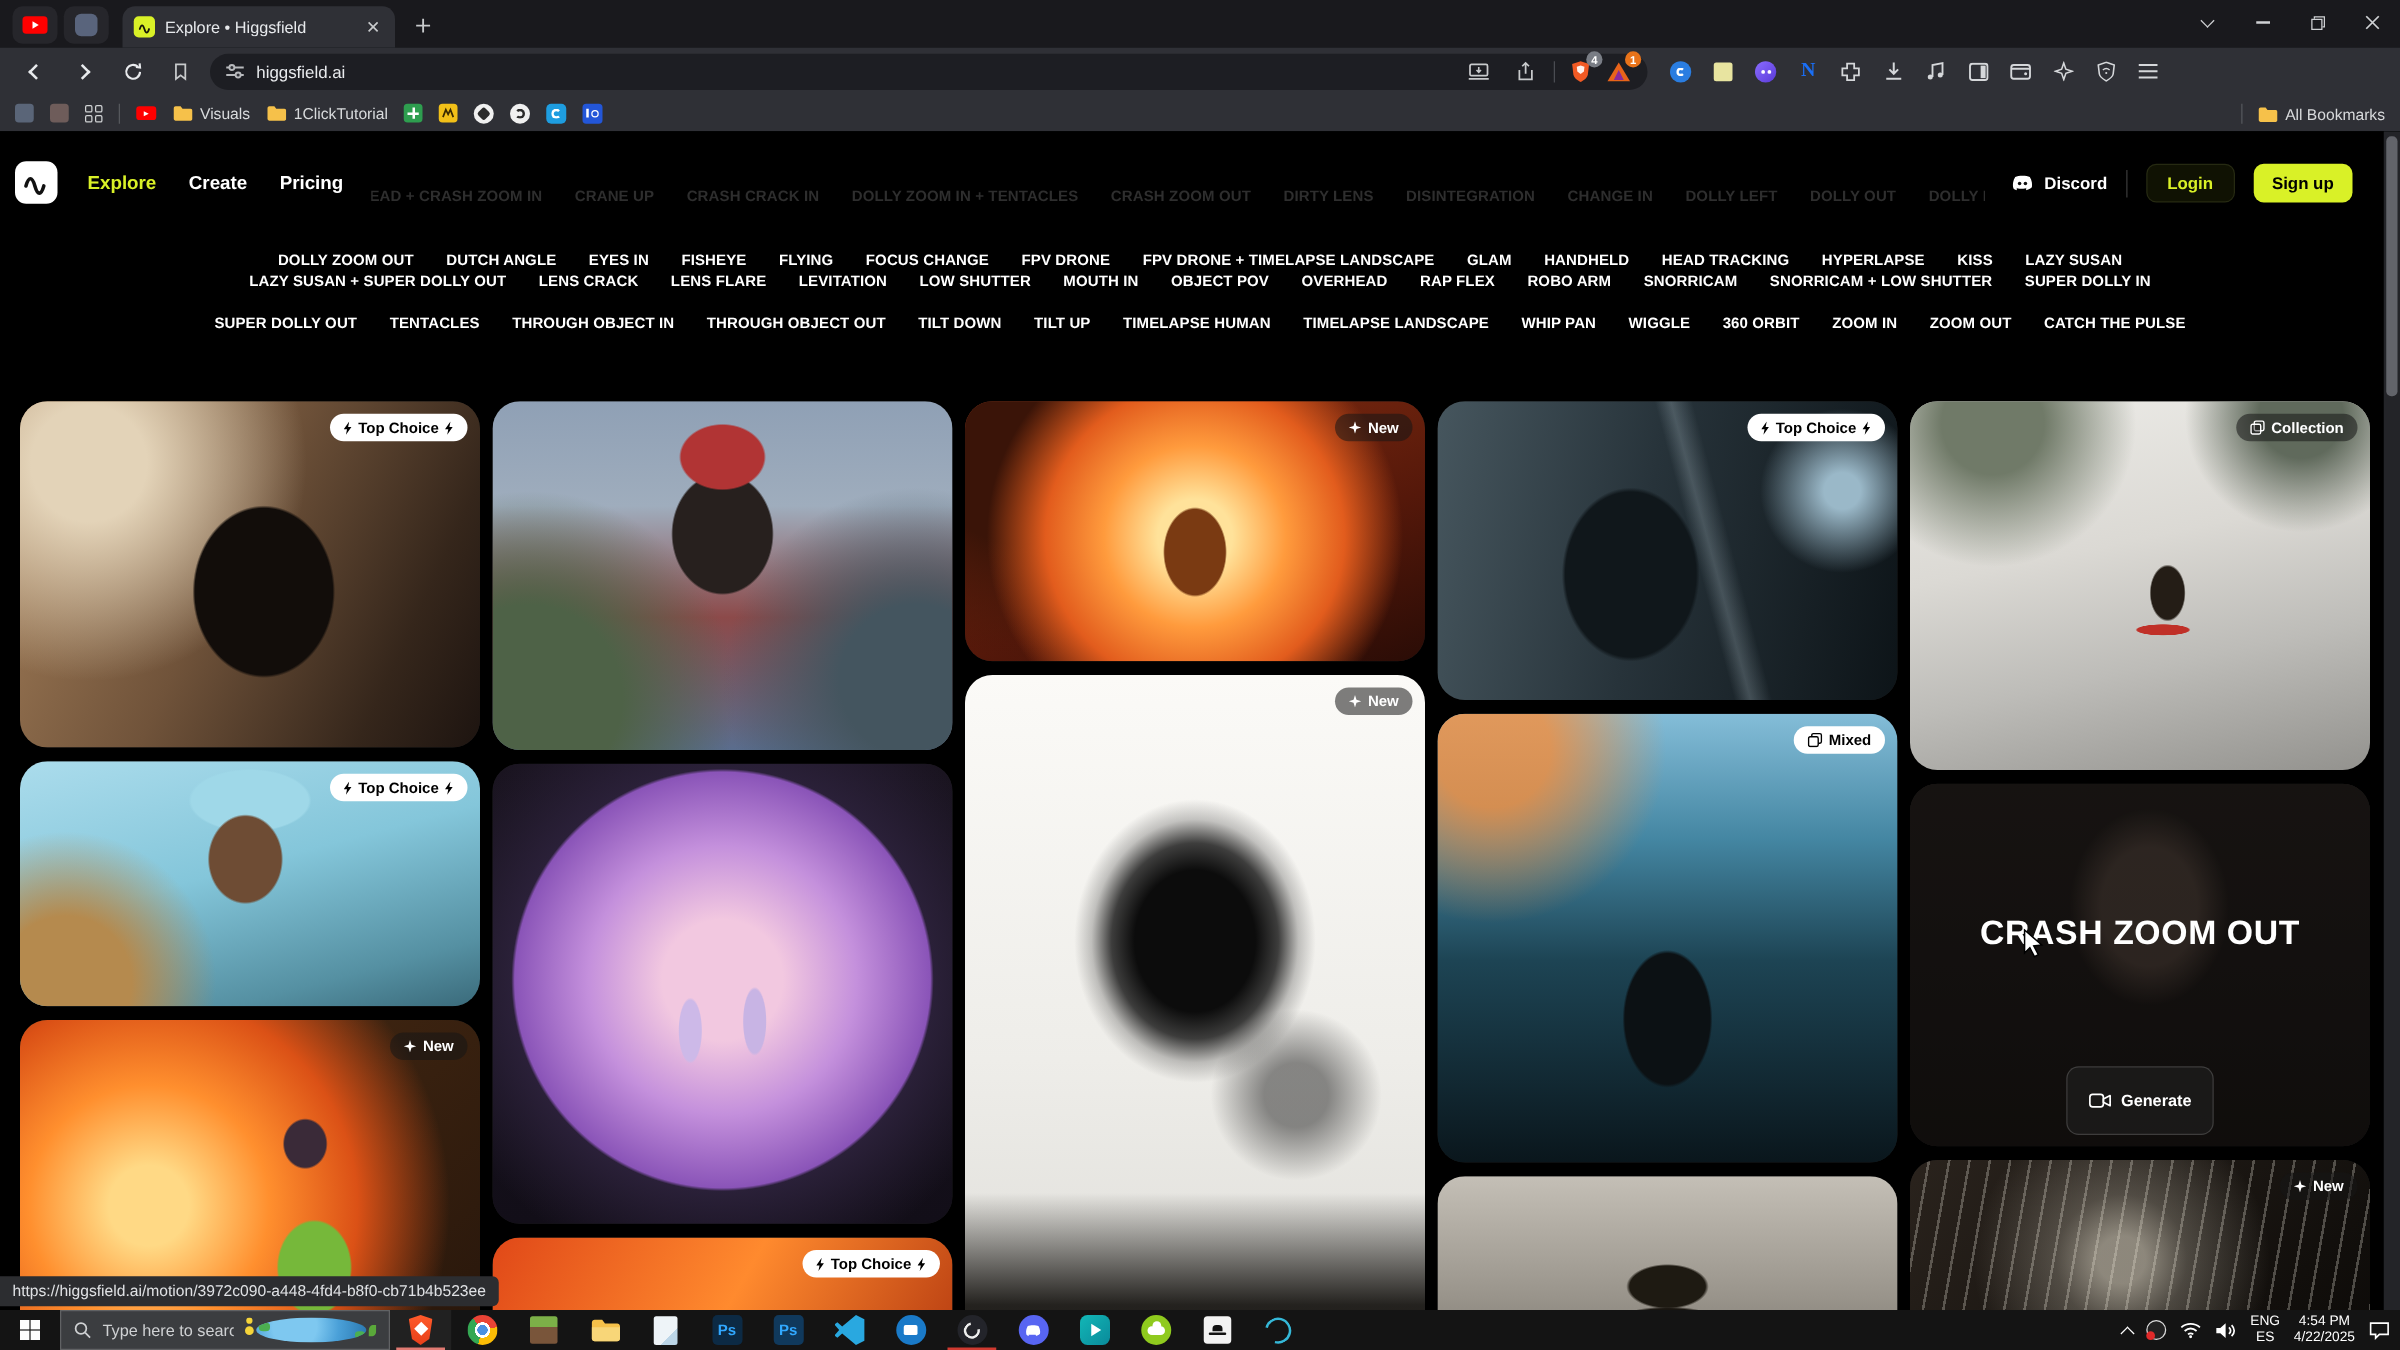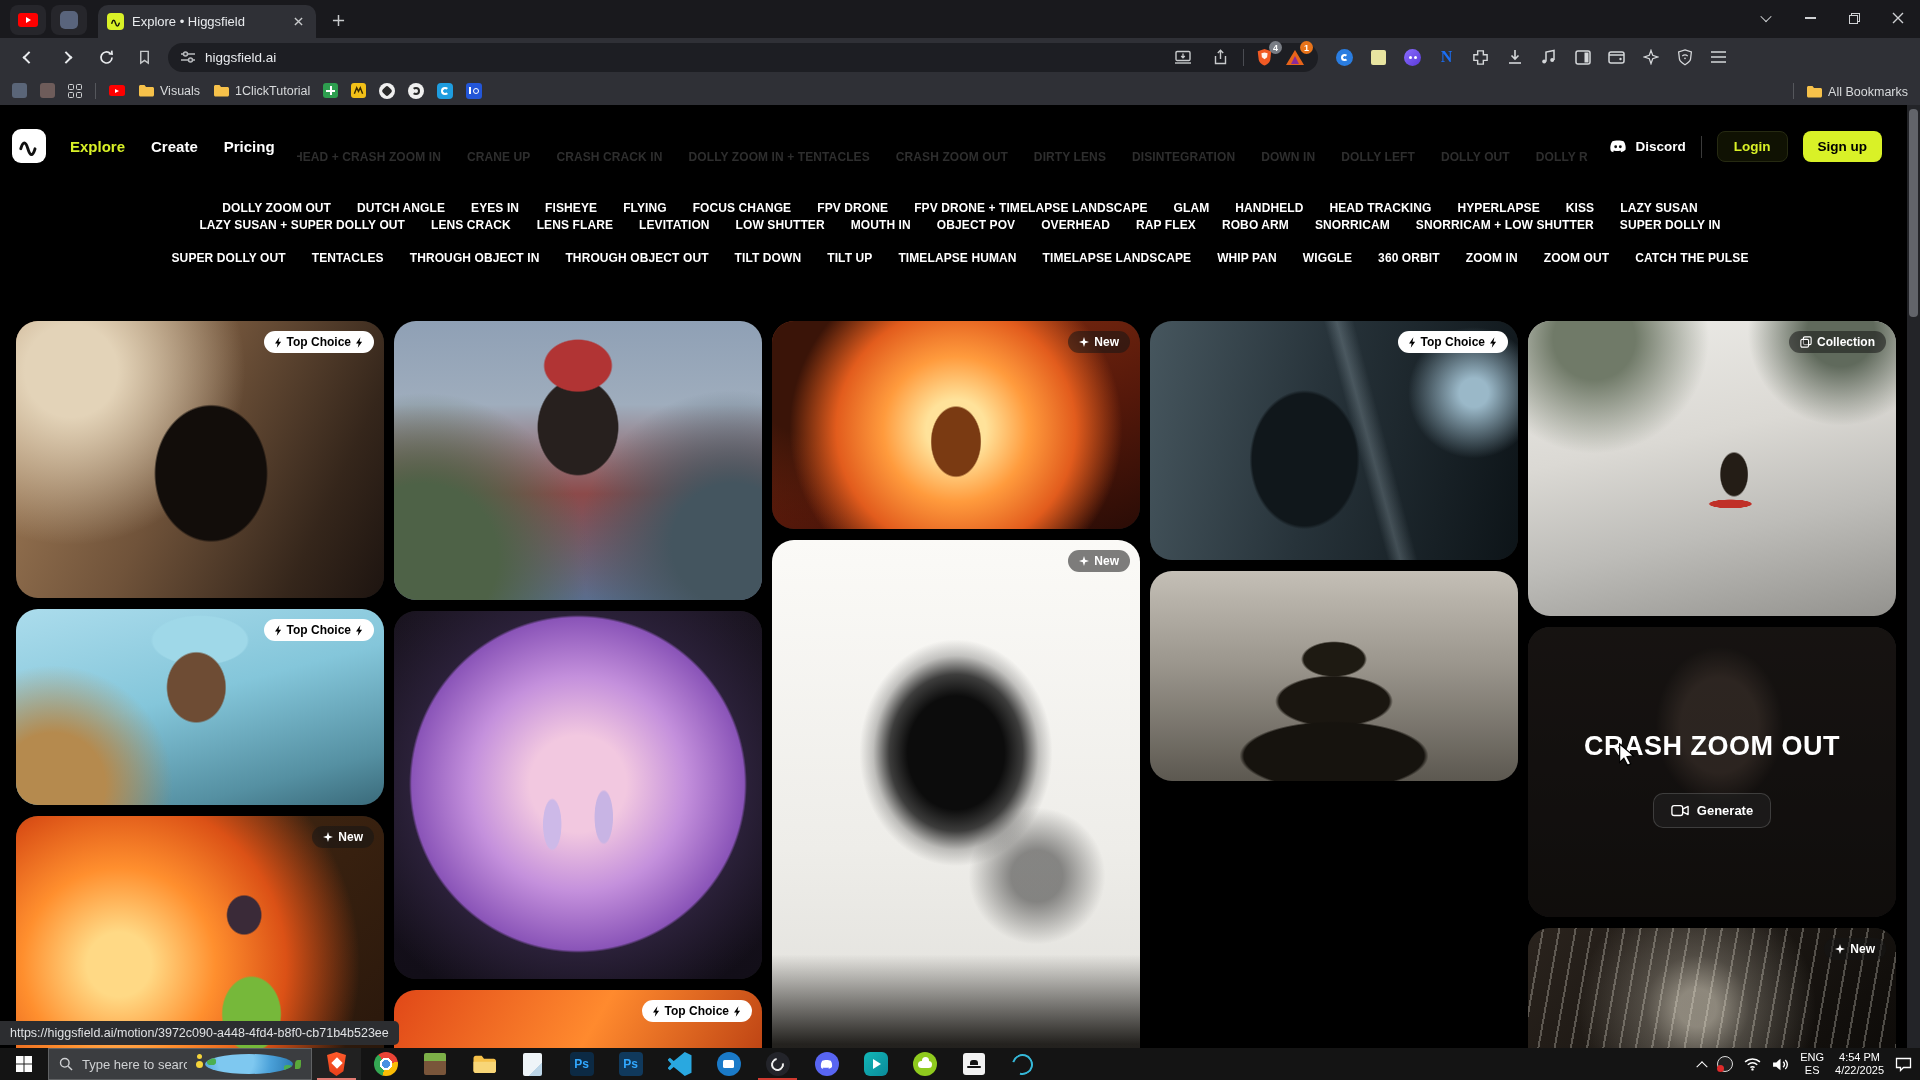--- a/index.html
+++ b/index.html
@@ -114,21 +114,21 @@
 .ph10{background:radial-gradient(85px 105px at 52% 34%,rgba(140,115,100,.4) 0 45%,rgba(140,115,100,0) 75%),linear-gradient(180deg,#221e1b 0%,#161311 100%)}
 .ph11{background:radial-gradient(52px 66px at 64% 60%,#76b83a 0 55%,rgba(118,184,58,0) 58%),radial-gradient(30px 34px at 62% 30%,#3a2a38 0 55%,rgba(58,42,56,0) 60%),radial-gradient(circle at 28% 45%,#ffd985 0 10%,#ff8f2e 30%,#db5116 52%,rgba(219,81,22,0) 75%),linear-gradient(140deg,#4a2c14 0%,#24140a 100%)}
 .ph12{background:linear-gradient(120deg,#e04818 0%,#ff8a2e 45%,#a02408 100%)}
 .ph13{background:radial-gradient(150px 55px at 50% 88%,#16130e 0 60%,rgba(22,19,14,0) 63%),radial-gradient(95px 42px at 50% 62%,#1a1610 0 58%,rgba(26,22,16,0) 62%),radial-gradient(55px 30px at 50% 42%,#1e1a12 0 55%,rgba(30,26,18,0) 60%),linear-gradient(180deg,#c4bfb6 0%,#9a958c 45%,#5c5850 100%)}
 .ph14{background:radial-gradient(circle at 46% 38%,rgba(235,228,210,.55) 0 8%,rgba(235,228,210,.25) 22%,rgba(235,228,210,0) 50%),repeating-linear-gradient(100deg,rgba(240,236,224,0) 0 14px,rgba(240,236,224,.28) 14px 16px),linear-gradient(135deg,#2a231d 0%,#120f0c 70%,#0a0806 100%)}
 .badge{position:absolute;top:10px;right:10px;display:flex;align-items:center;gap:5px;padding:4px 11px;border-radius:15px;font-size:12px;font-weight:bold;z-index:3}
 .badge.white{background:#fff;color:#000}
 .badge.dark{background:rgba(22,22,22,.55);color:#fff}
 .hover-wrap{position:absolute;inset:0;background:rgba(8,6,6,.45);display:flex;flex-direction:column;align-items:center;z-index:2}
 .hover-title{margin-top:104px;color:#fff;font-size:27px;font-weight:800;letter-spacing:.5px}
-.gen-btn{margin-top:31px;display:flex;align-items:center;gap:8px;background:rgba(35,35,35,.55);border:1px solid rgba(255,255,255,.16);border-radius:10px;padding:9px 17px;color:#fff;font-size:13px;font-weight:bold;cursor:pointer;font-family:inherit}
+.gen-btn{margin-top:91px;display:flex;align-items:center;gap:8px;background:rgba(35,35,35,.55);border:1px solid rgba(255,255,255,.16);border-radius:10px;padding:19px 17px;color:#fff;font-size:13px;font-weight:bold;cursor:pointer;font-family:inherit}
 .scrollbar{position:absolute;right:0;top:0;width:13px;height:100%;background:#232428;z-index:8}
 .sthumb{position:absolute;top:4px;left:2px;width:9px;height:208px;background:#62646a;border-radius:4px;cursor:grab}
 .statusbar{position:absolute;left:0;bottom:3px;background:#2c2d30;color:#dfe1e4;font-size:12.5px;padding:5px 10px;border-radius:0 5px 5px 0;z-index:6}
 .cursor{position:absolute;left:1616px;top:638px;z-index:9;pointer-events:none}
 
 
 .taskbar{position:absolute;bottom:0;left:0;right:0;height:32px;background:#141414;display:flex;align-items:stretch;z-index:10}
 .start{width:48px;display:flex;align-items:center;justify-content:center;cursor:pointer}
 .tsearch{width:264px;background:#3b3d40;border:1px solid #606264;display:flex;align-items:center;gap:9px;padding:0 10px;cursor:text}
 .tsearch span{font-size:13px;color:#cfd1d3;flex:1;white-space:nowrap;overflow:hidden}
@@ -425,21 +425,21 @@
   <div class="page">
 
     <div class="cat-row row1">
         <span class="cat">CRANE OVER THE HEAD + CRASH ZOOM IN</span>
         <span class="cat">CRANE UP</span>
         <span class="cat">CRASH CRACK IN</span>
         <span class="cat">DOLLY ZOOM IN + TENTACLES</span>
         <span class="cat">CRASH ZOOM OUT</span>
         <span class="cat">DIRTY LENS</span>
         <span class="cat">DISINTEGRATION</span>
-        <span class="cat">DOWN IN</span>
+        <span class="cat">CHANGE IN</span>
         <span class="cat">DOLLY LEFT</span>
         <span class="cat">DOLLY OUT</span>
         <span class="cat">DOLLY RIGHT</span>
         <span class="cat">DOLLY ZOOM IN</span>
       </div>
 
     <div class="hf-header-left">
       <span class="hf-logo">
         <svg width="22" height="22" viewBox="0 0 20 20">
             <path d="M2.5 12.5c2-7 4.5-7 6.5 0s4.5 7 6.5 0" fill="none" stroke="#111" stroke-width="2.6" stroke-linecap="round"></path>
@@ -598,20 +598,30 @@
         <div class="badge white">
           <svg width="7" height="11" viewBox="0 0 8 12">
               <path d="M5 0L0 7h3l-1 5 5-7H4z" fill="#000"></path>
             </svg>
           <span>Top Choice</span>
           <svg width="7" height="11" viewBox="0 0 8 12">
               <path d="M5 0L0 7h3l-1 5 5-7H4z" fill="#000"></path>
             </svg>
         </div>
       </div>
+      <div class="card h359">
+        <div class="ph ph9"></div>
+        <div class="badge white">
+          <svg width="12" height="12" viewBox="0 0 14 14" style="color:#000">
+              <rect x="4" y="1" width="9" height="9" rx="1.5" fill="none" stroke="currentColor" stroke-width="1.3"></rect>
+              <rect x="1" y="4" width="9" height="9" rx="1.5" fill="#fff" stroke="currentColor" stroke-width="1.3"></rect>
+            </svg>
+          <span>Mixed</span>
+        </div>
+      </div>
       <div class="card h210">
         <div class="ph ph13"></div>
       </div>
     </div>
 
     <div class="col colE">
       <div class="card h295">
         <div class="ph ph5"></div>
         <div class="badge dark">
           <svg width="12" height="12" viewBox="0 0 14 14" style="color:#fff">

